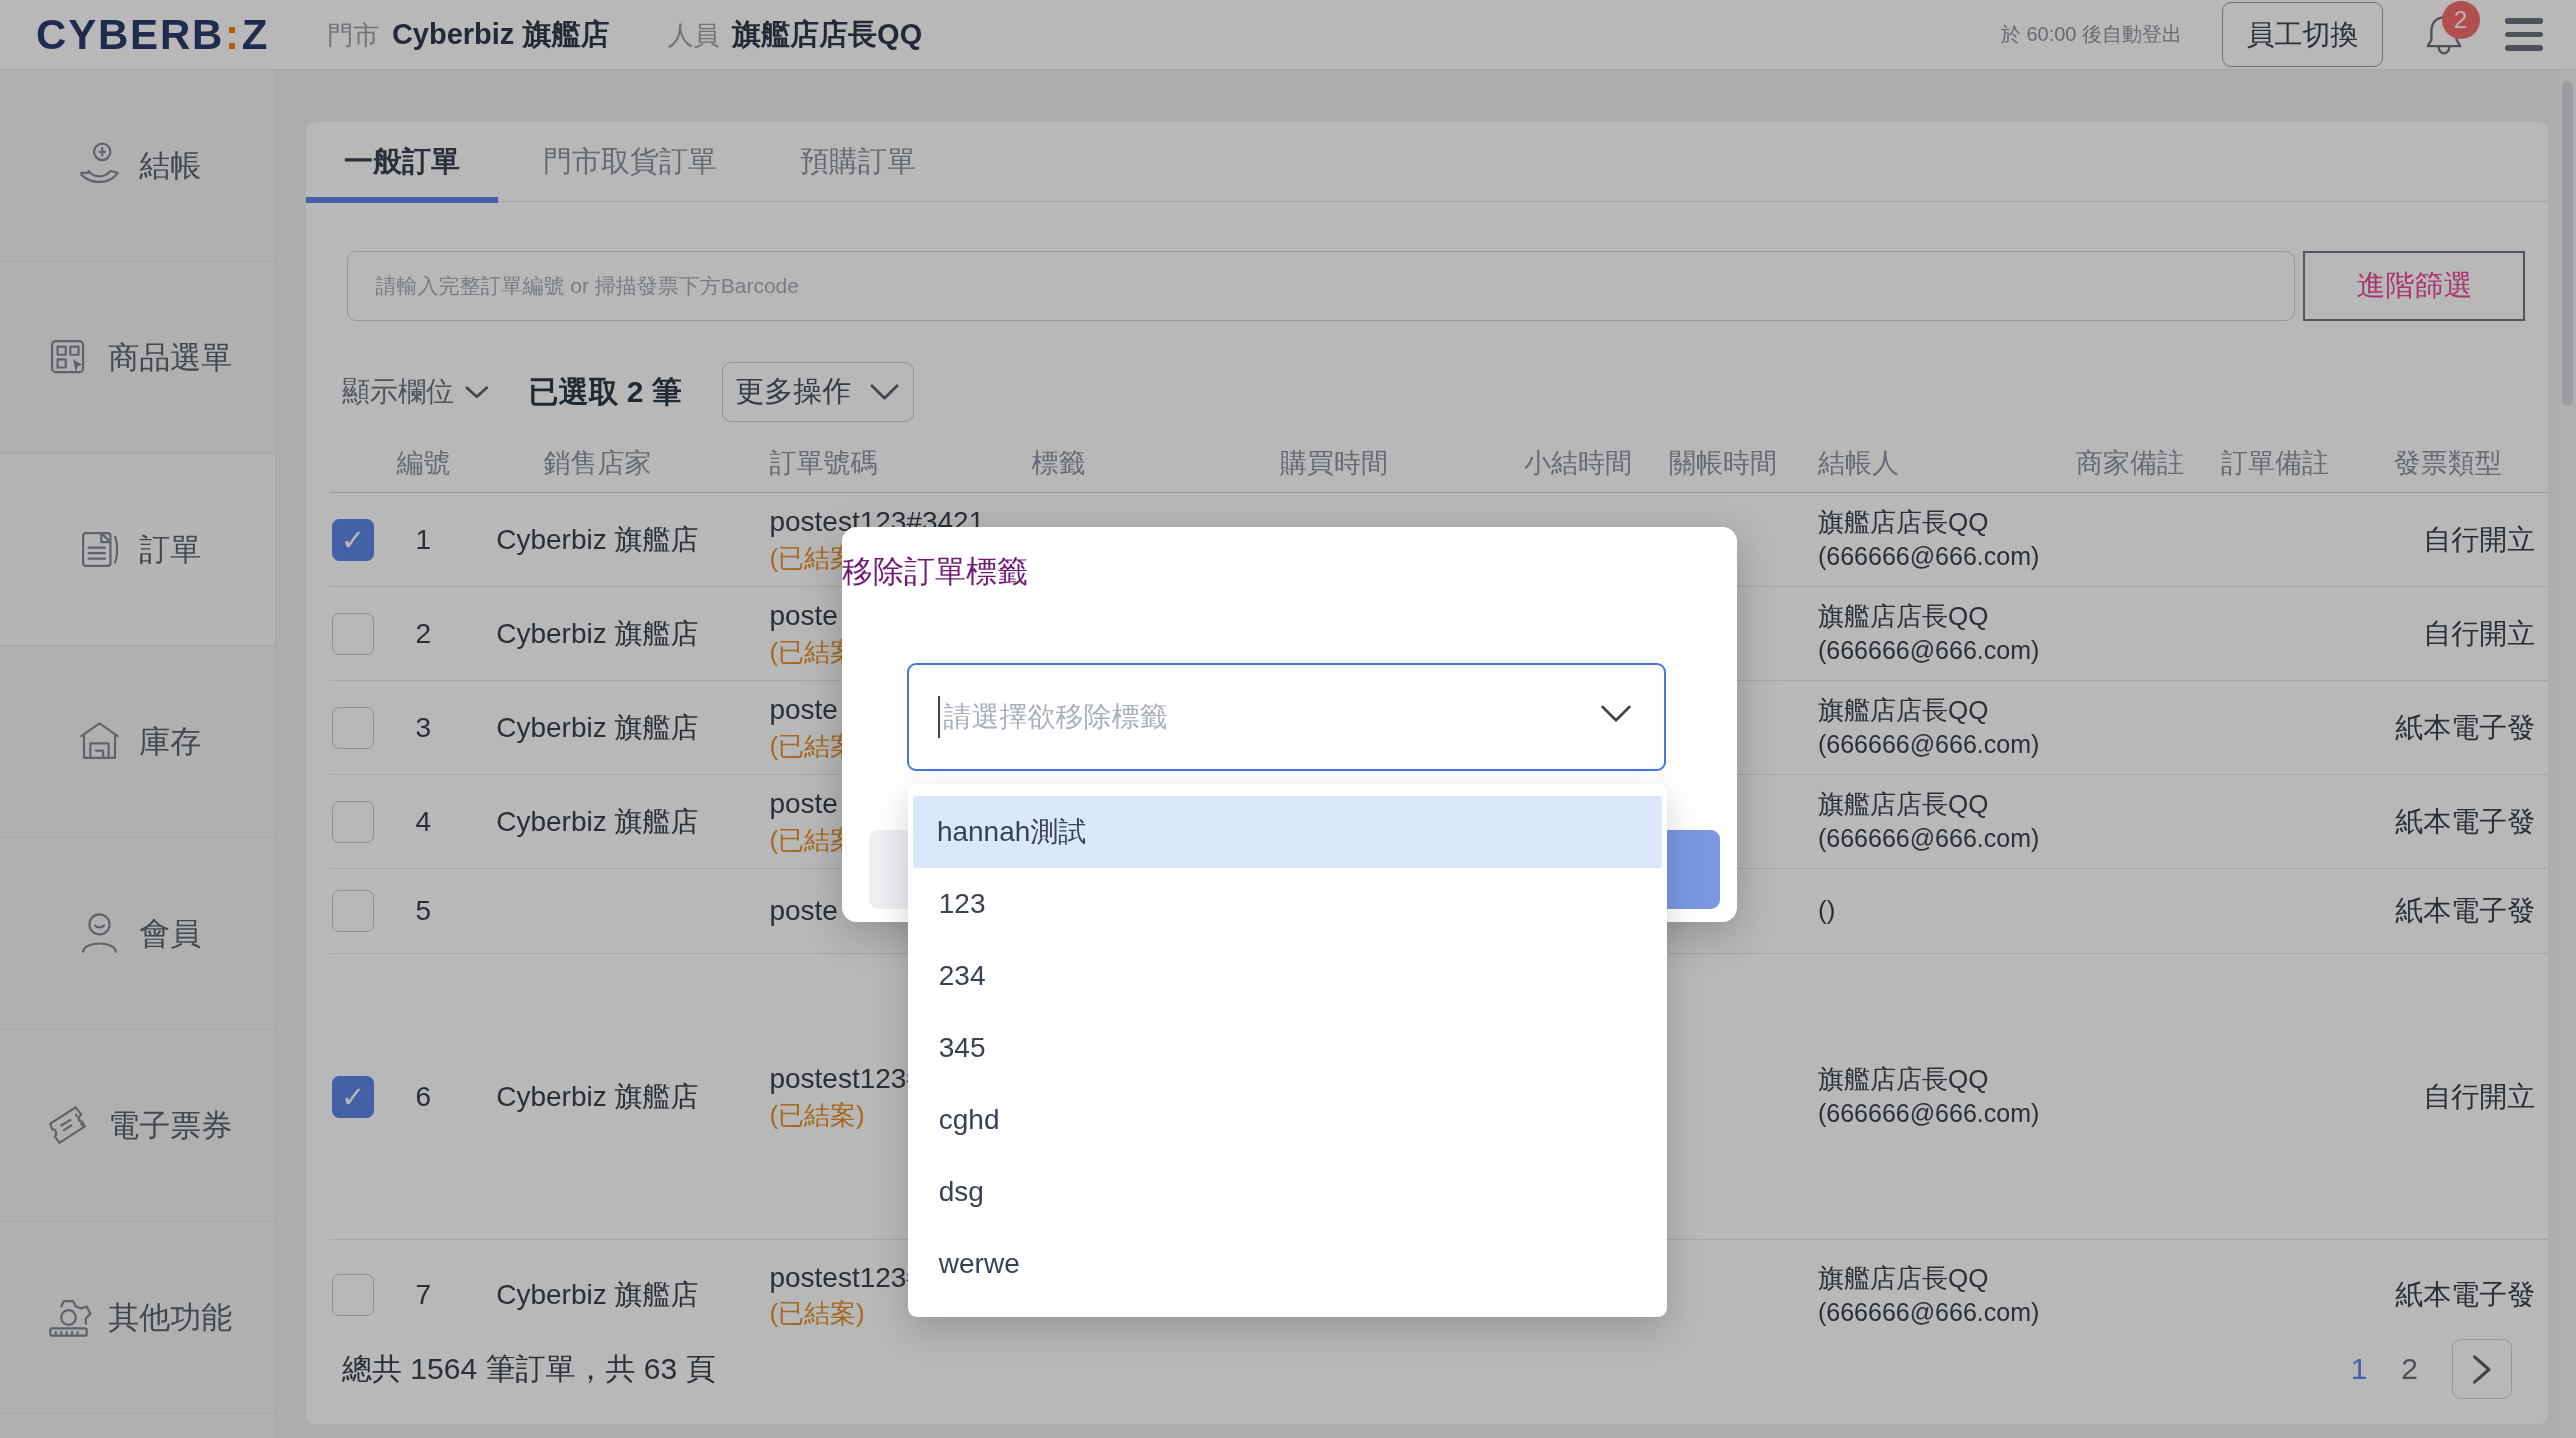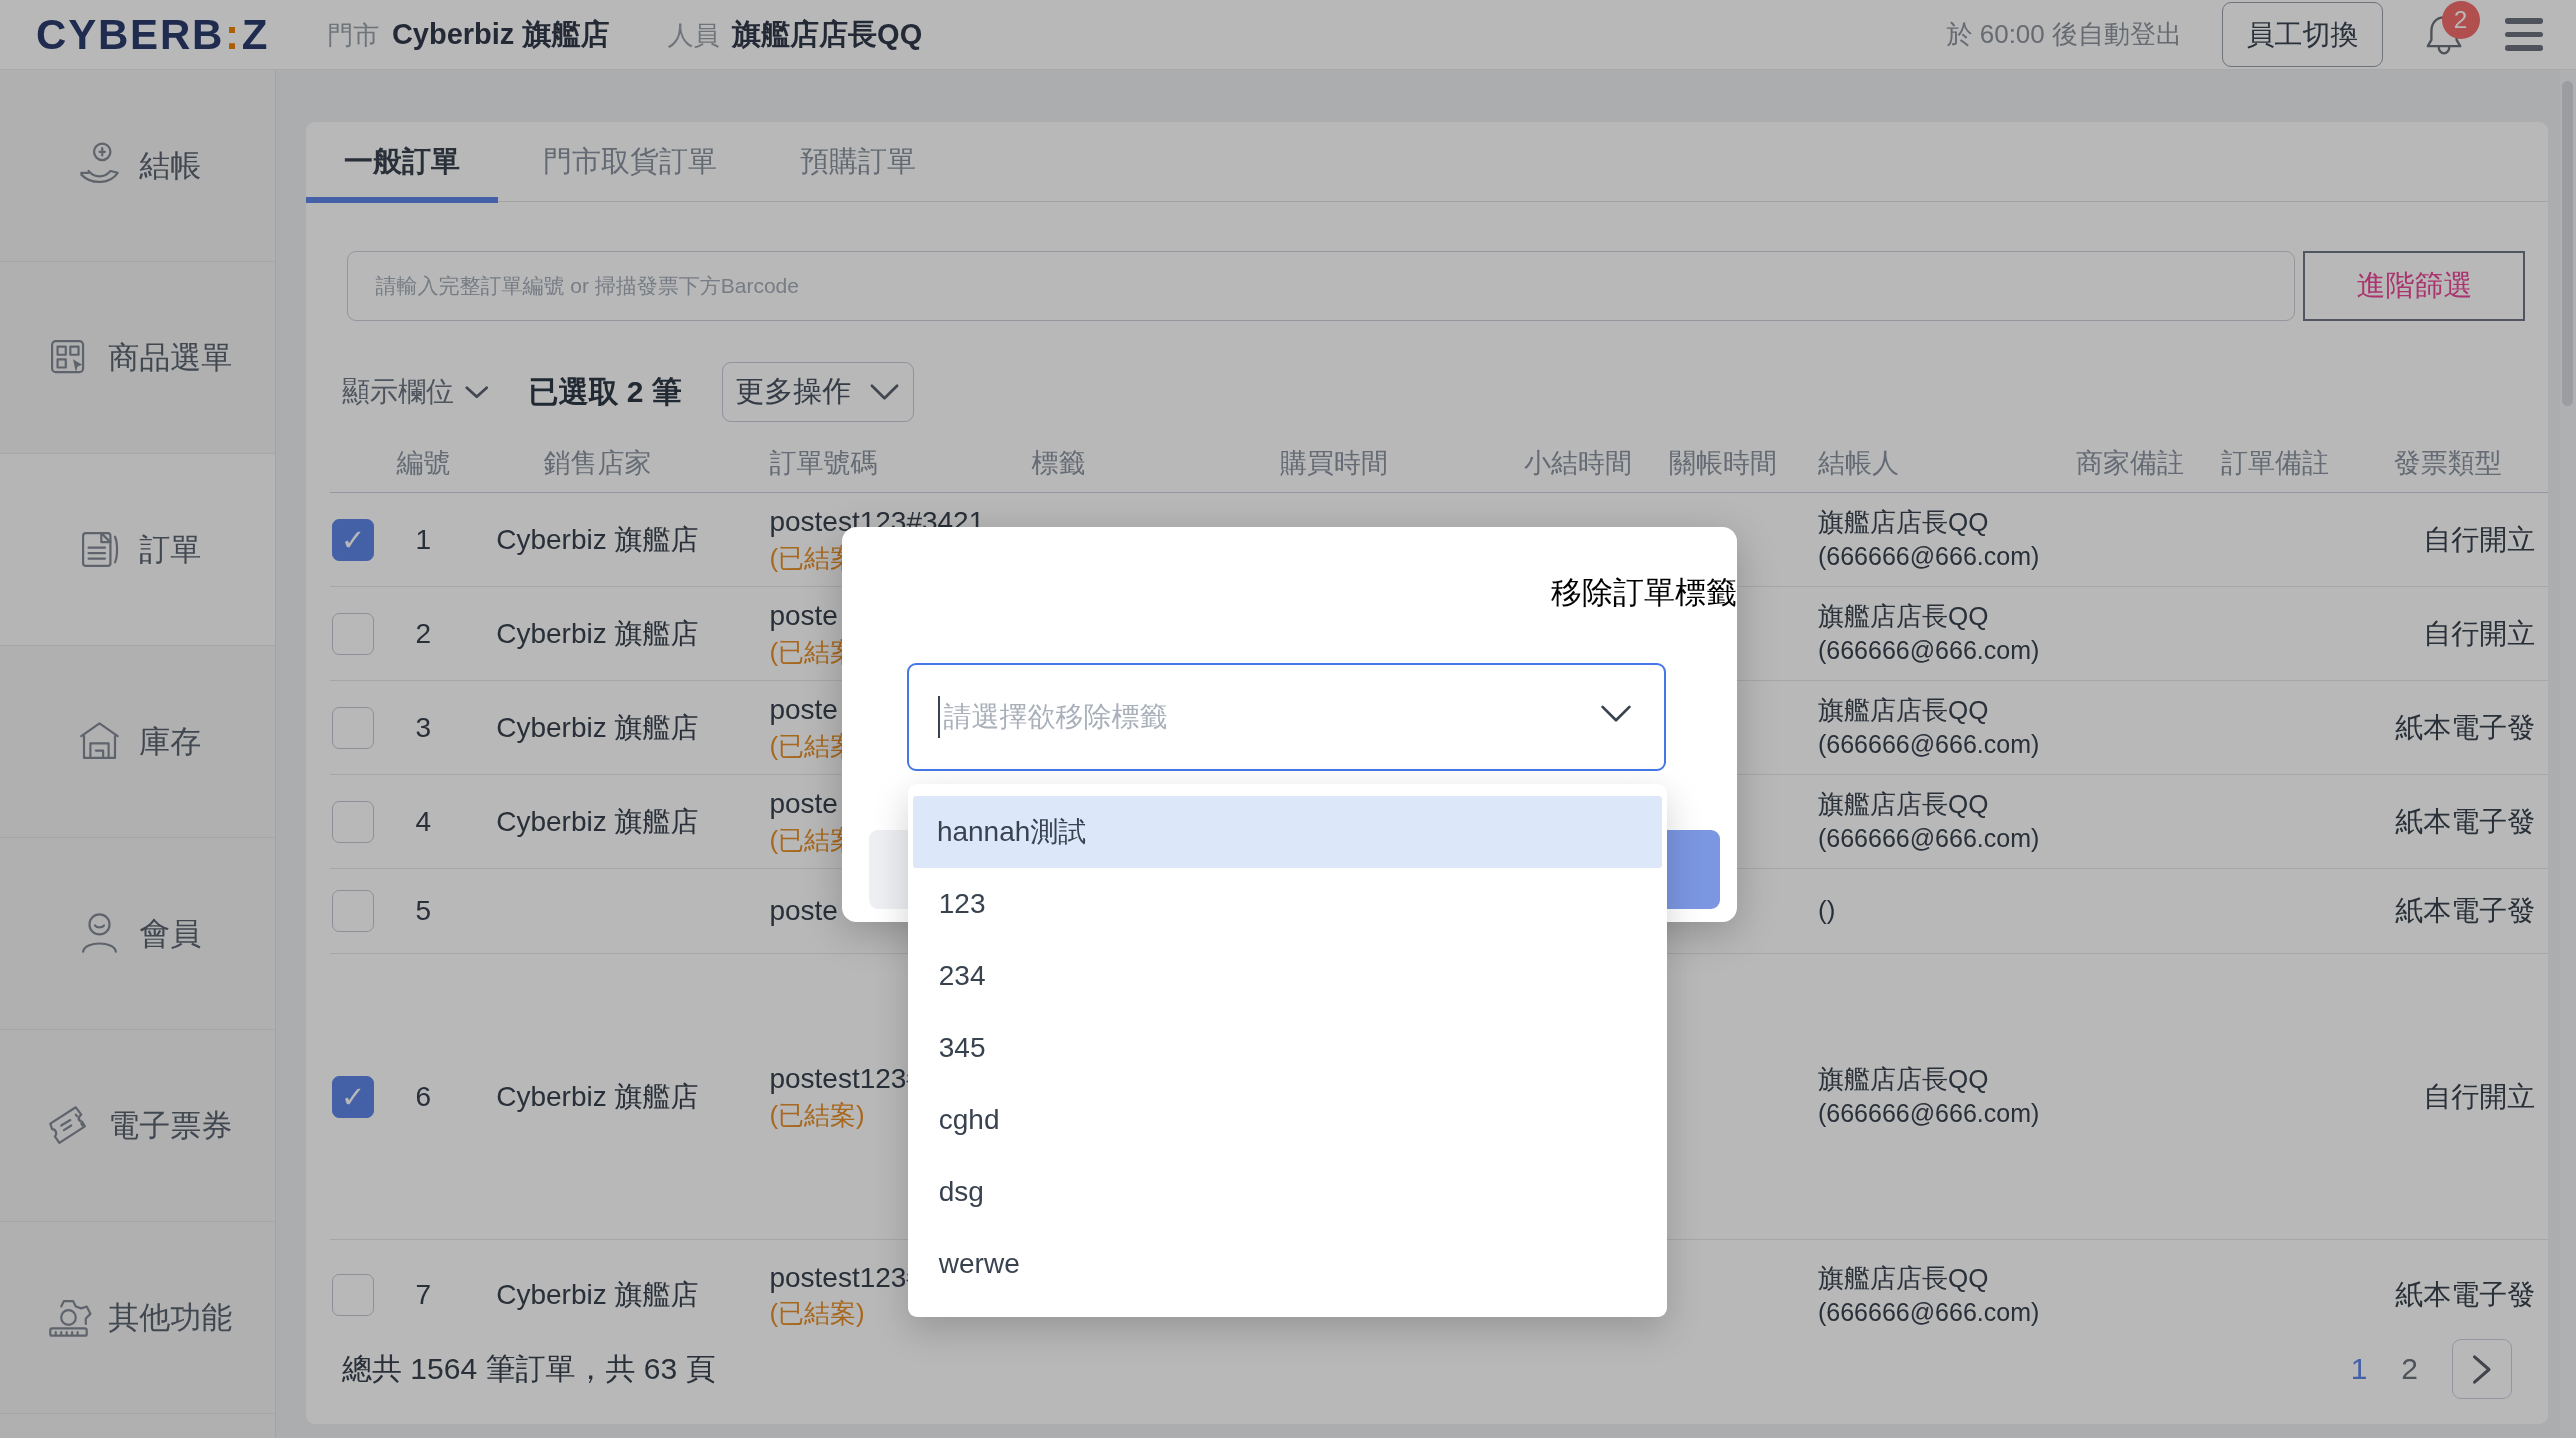--- a/index.html
+++ b/index.html
@@ -9,21 +9,21 @@
 
   
   .header { position:absolute; top:0; left:0; right:0; height:70px; background:#ffffff;
             display:flex; align-items:center; padding:0 33px 0 36px; border-bottom:0.9px solid #e9ebee; z-index:1; }
   .logo { font-size:42px; font-weight:800; color:#2b3d6f; letter-spacing:1.8px; display:flex; align-items:center; }
   .logo .dots { color:#f08300; font-weight:800; margin:0 0.9px; }
   .hdr-group { display:flex; align-items:baseline; margin-left:58px; gap:12.7px; }
   .hdr-label { font-size:26px; color:#9aa1ab; }
   .hdr-value { font-size:29px; color:#313b4c; font-weight:600; }
   .hdr-right { margin-left:auto; display:flex; align-items:center; gap:40px; }
-  .autologout { font-size:26px; color:#8e959f; }
+  .autologout { font-size:20px; color:#8e959f; }
   .switch-btn { border:1.8px solid #9aa0a9; border-radius:9px; background:#fff; color:#3a4453;
                 font-size:28px; padding:12.7px 23.5px; cursor:pointer; font-family:inherit; }
   .bell-wrap { position:relative; width:42px; height:45px; }
   .badge { position:absolute; top:-11px; right:-14.5px; min-width:38px; height:38px; border-radius:19px;
            background:#f56c6c; color:#fff; font-size:24.4px; display:flex; align-items:center; justify-content:center; }
   .hamburger { width:38px; display:flex; flex-direction:column; gap:8.1px; cursor:pointer; }
   .hamburger span { display:block; height:5.4px; background:#6d747e; border-radius:2.7px; }
 
   
   .sidebar { position:absolute; top:70px; left:0; bottom:0; width:276px; background:#f4f4f6;
@@ -91,21 +91,21 @@
   .next-btn { width:60px; height:60px; border:1.8px solid #ccd2e0; border-radius:9px; background:#fff;
               display:flex; align-items:center; justify-content:center; cursor:pointer; }
 
   .scroll-track { position:absolute; right:0; top:70px; bottom:0; width:16.3px; background:#f3f4f6; z-index:1; }
   .scroll-thumb { position:absolute; top:11px; left:2.7px; width:11px; height:325px; background:#d7dade; border-radius:5.4px; }
 
   
   .overlay { position:absolute; inset:0; background:rgba(0,0,0,0.28); z-index:40; }
   .modal { position:absolute; left:842px; top:527px; width:895px; height:395px; background:#fff;
            border-radius:14.5px; z-index:50; box-shadow:0 11px 40px rgba(0,0,0,0.22); }
-  .modal-title { margin-top:45px; text-align:right; font-size:31px; color:#000000; }
+  .modal-title { margin-top:24px; text-align:left; font-size:31px; color:#701a75; }
   .tag-select { position:absolute; left:65px; top:136px; width:759px; height:108px; border:2.7px solid #4677e8;
                 border-radius:9px; display:flex; align-items:center; cursor:text; background:#fff; }
   .caret { width:1.8px; height:42px; background:#39434f; margin-left:29px; }
   .sel-placeholder { font-size:28px; color:#a9b0ba; margin-left:3.6px; }
   .sel-chev { position:absolute; right:31px; top:38px; }
   .modal-btn { position:absolute; top:303px; height:79px; border-radius:9px; border:none; cursor:pointer; }
   .btn-cancel { left:27px; width:418px; background:#edeff3; }
   .btn-confirm { left:463px; width:415px; background:#7b97e2; }
 
   .dropdown { position:absolute; left:908px; top:784px; width:759px; height:533px; background:#fff;

